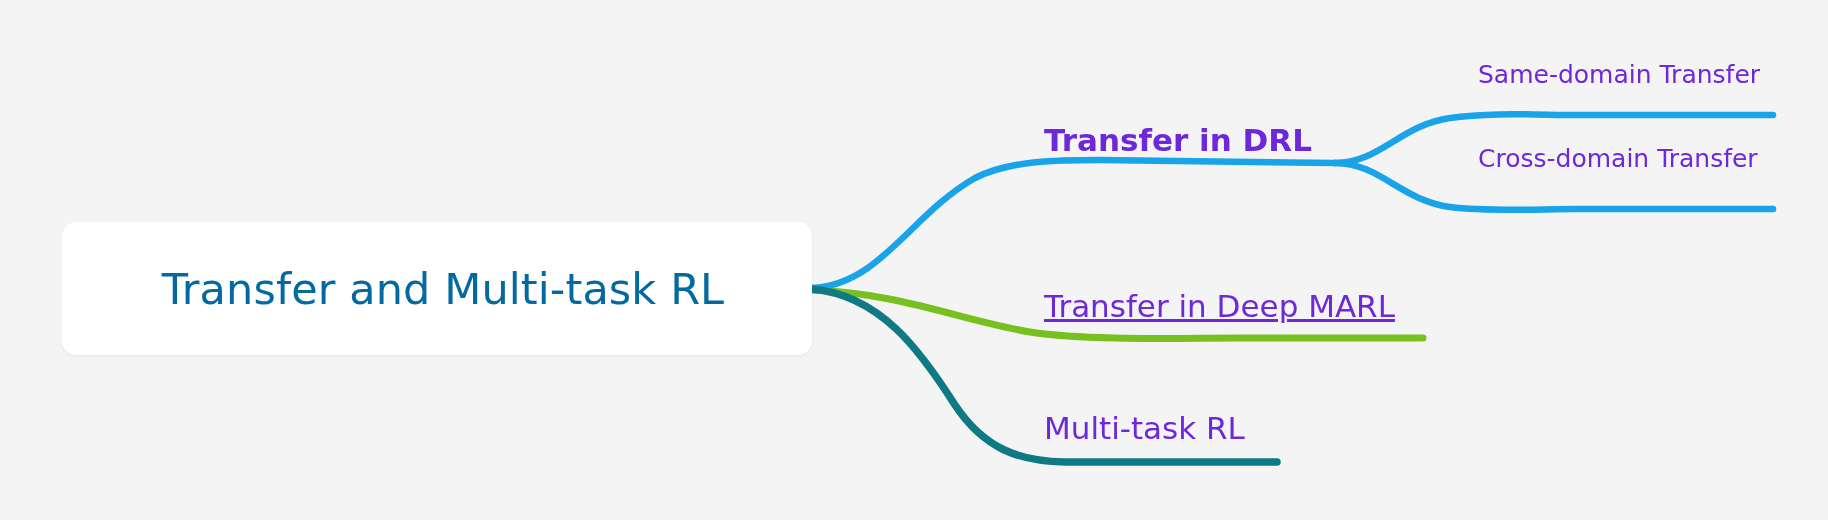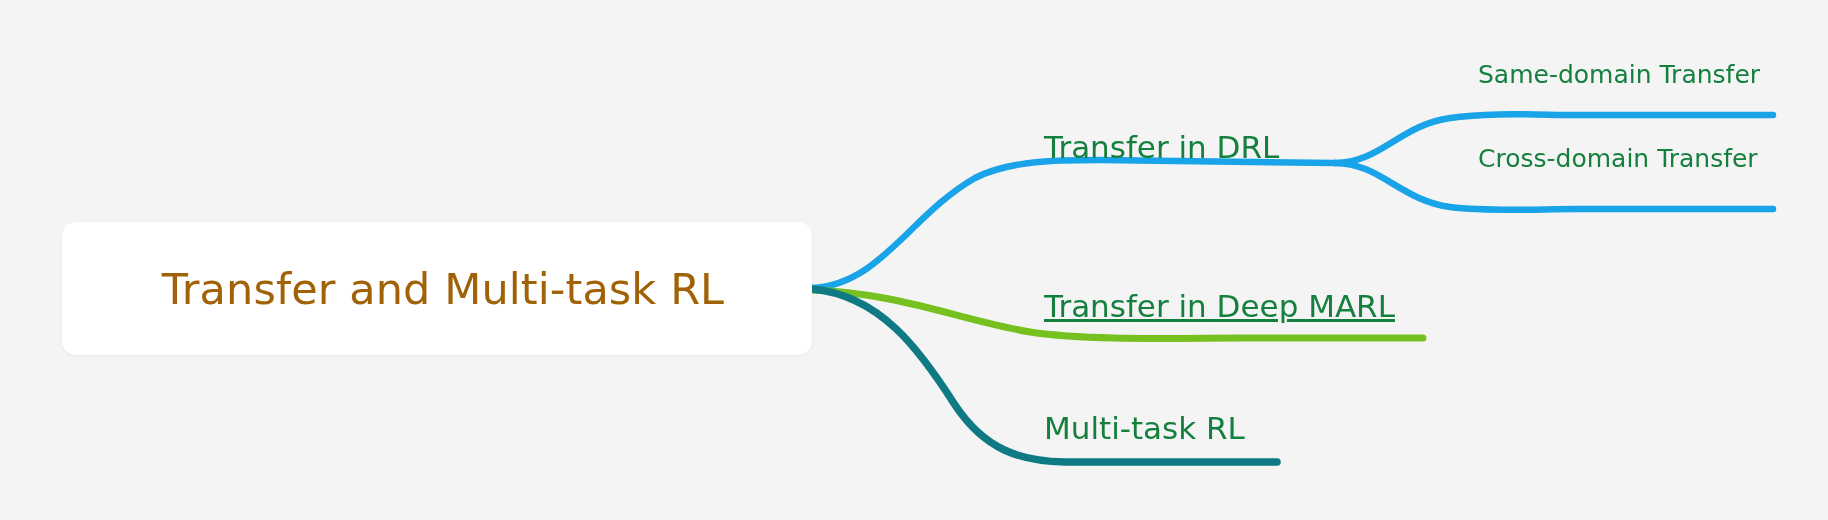--- a/index.html
+++ b/index.html
@@ -35,40 +35,40 @@
     background: #ffffff;
     border-radius: 14px;
     box-shadow: 0 1px 3px rgba(0,0,0,0.06);
     display: flex;
     align-items: center;
     justify-content: center;
     box-sizing: border-box;
   }
   .root-label {
     font-size: 43px;
-    color: #a16207;
+    color: #0369a1;
     font-weight: 400;
     letter-spacing: 0.1px;
     white-space: nowrap;
     margin-left: 12px;
   }
   .node-label {
     position: absolute;
-    color: #15803d;
+    color: #6d28d9;
     white-space: nowrap;
     font-weight: 400;
     line-height: 1;
   }
   .lvl1 {
     font-size: 31px;
   }
   .lvl2 {
     font-size: 25px;
   }
-  .n-transfer-drl   { left: 1044px; top: 132px; }
+  .n-transfer-drl   { left: 1044px; top: 125px; font-weight: bold; }
   .n-deep-marl      { left: 1044px; top: 291px; text-decoration: underline; }
   .n-multitask      { left: 1044px; top: 413px; }
   .n-same-domain    { left: 1478px; top: 62px;  }
   .n-cross-domain   { left: 1478px; top: 146px; }
 </style>
 </head>
 <body>
 
 <div id="mindmap">
 

